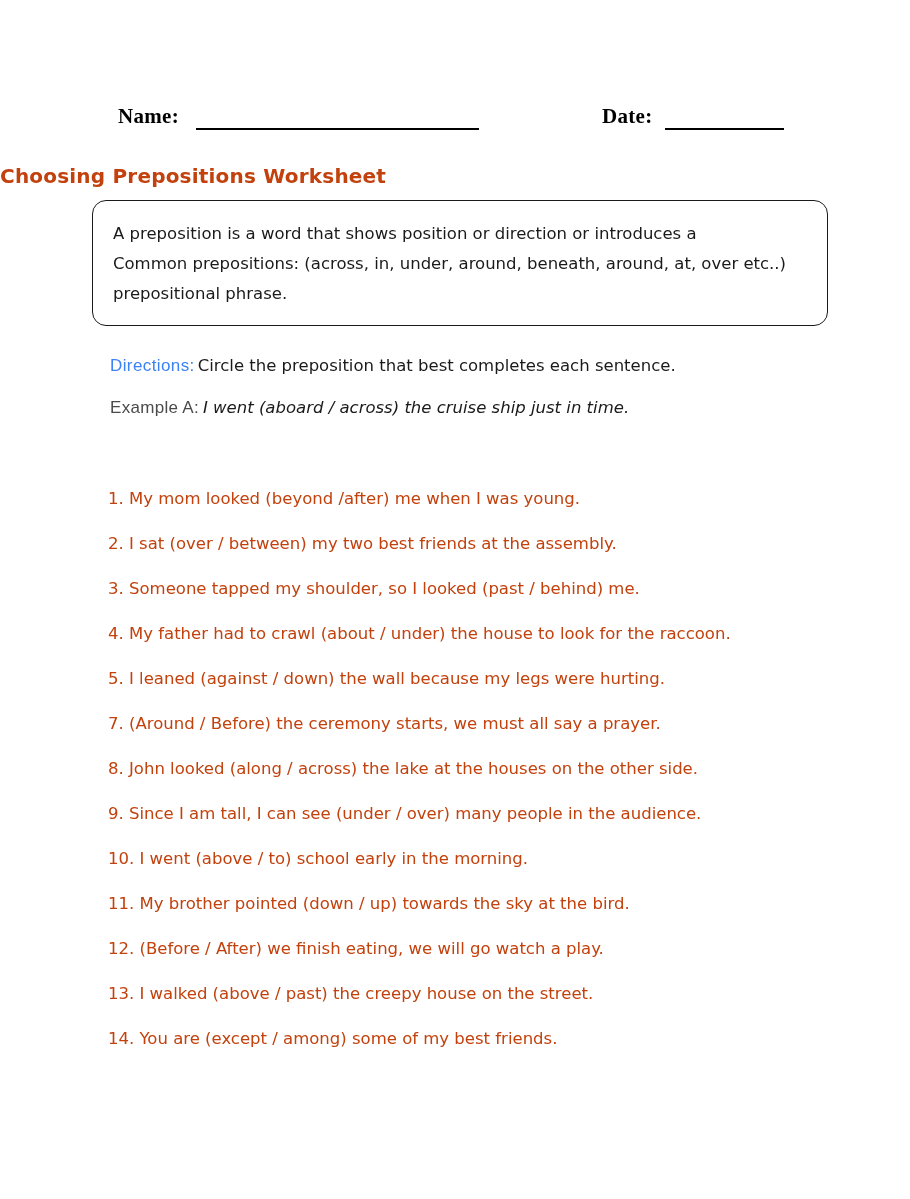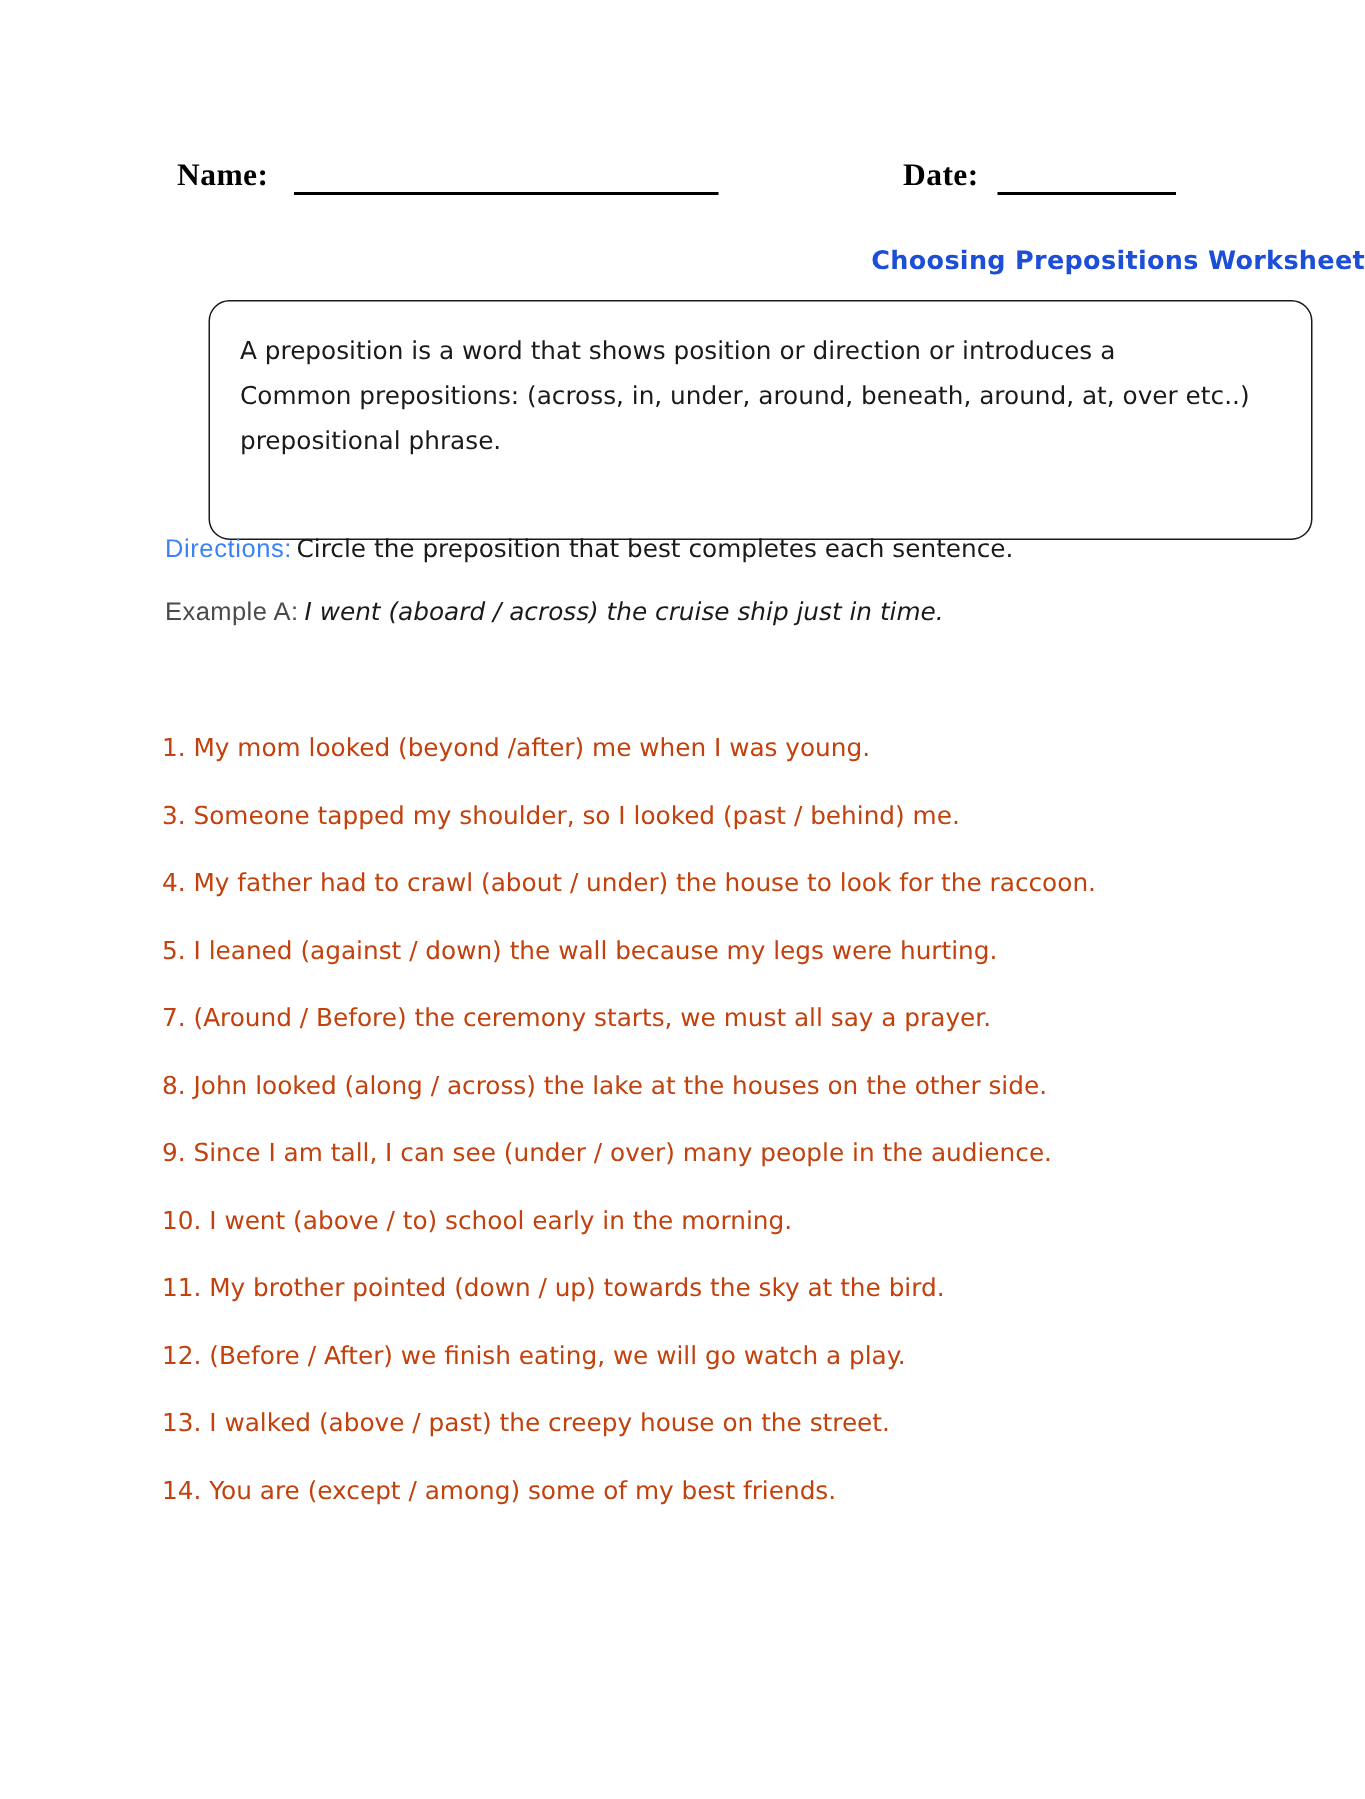--- a/index.html
+++ b/index.html
@@ -64,40 +64,39 @@
     width: 119px;
     border-bottom: 2px solid #000;
   }
 
   
   .worksheet-title {
     position: absolute;
     top: 164px;
     left: 0;
     width: 910px;
-    text-align: right;
+    text-align: left;
     font-family: "DejaVu Sans", sans-serif;
     font-weight: bold;
-    font-size: 17px;
-    color: #1d4ed8;
+    font-size: 20px;
+    color: #c2410c;
     letter-spacing: 0.2px;
   }
 
   
   .definition-box {
     position: absolute;
     top: 200px;
     left: 92px;
     width: 736px;
-    height: 160px;
+    height: 126px;
     border: 1.6px solid #1a1a1a;
     border-radius: 14px;
     box-sizing: border-box;
     padding: 18px 4px 0 20px;
-    margin-left: 47px;
   }
   .definition-line {
     font-size: 16.5px;
     line-height: 30px;
     color: #1a1a1a;
     white-space: pre-wrap;
   }
 
   
   .directions-row {
@@ -197,20 +196,21 @@
     <span class="directions-label">Directions:</span><span class="directions-text">Circle the preposition that best completes each sentence.</span>
   </div>
 
   <div class="example-row">
     <span class="example-label">Example A:</span><span class="example-text">I went (aboard / across) the cruise ship just in time.</span>
   </div>
 
 
   <div class="questions">
     <div class="question-item">1. My mom looked (beyond /after) me when I was young.</div>
+    <div class="question-item">2. I sat (over / between) my two best friends at the assembly.</div>
     <div class="question-item">3. Someone tapped my shoulder, so I looked (past / behind) me.</div>
     <div class="question-item">4. My father had to crawl (about / under) the house to look for the raccoon.</div>
     <div class="question-item">5. I leaned (against / down) the wall because my legs were hurting.</div>
     <div class="question-item">7. (Around / Before) the ceremony starts, we must all say a prayer.</div>
     <div class="question-item">8. John looked (along / across) the lake at the houses on the other side.</div>
     <div class="question-item">9. Since I am tall, I can see (under / over) many people in the audience.</div>
     <div class="question-item">10. I went (above / to) school early in the morning.</div>
     <div class="question-item">11. My brother pointed (down / up) towards the sky at the bird.</div>
     <div class="question-item">12. (Before / After) we finish eating, we will go watch a play.</div>
     <div class="question-item">13. I walked (above / past) the creepy house on the street.</div>

